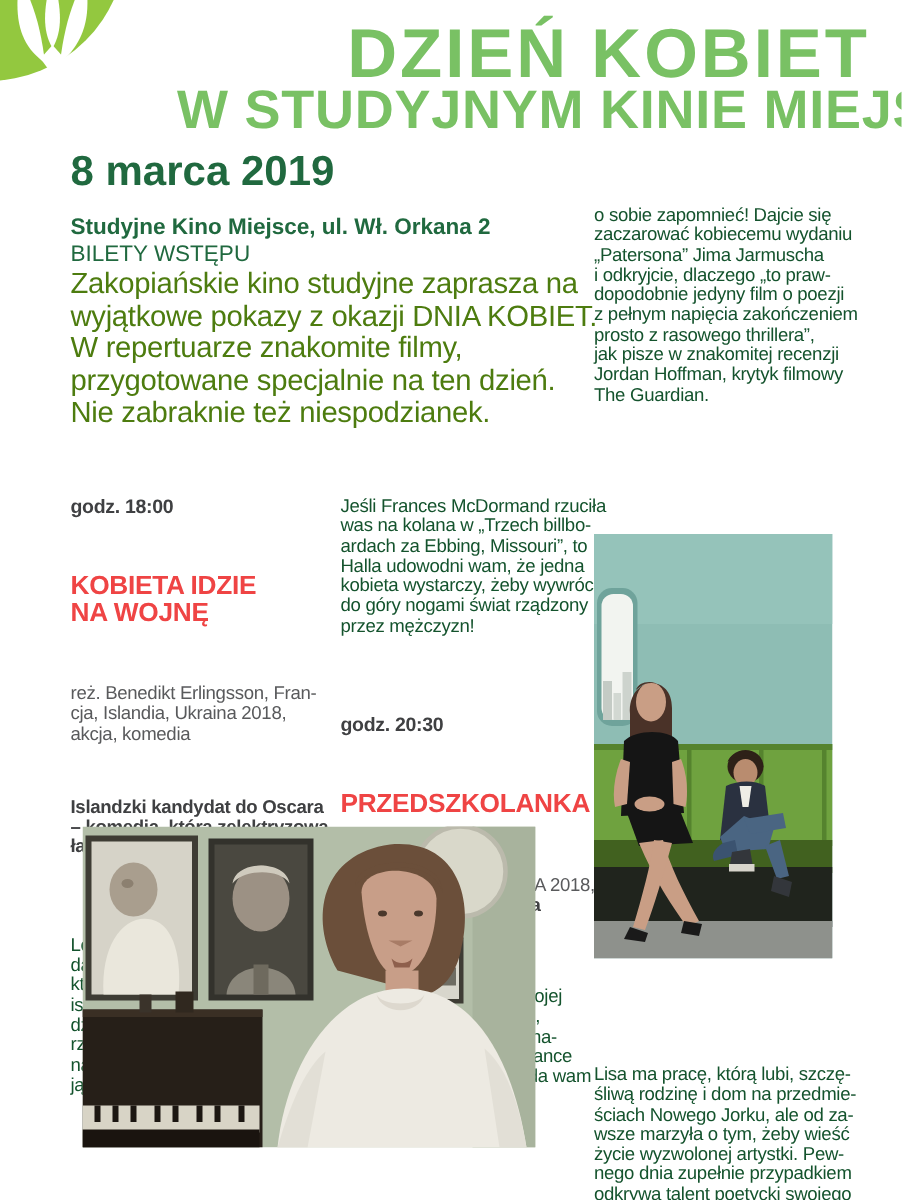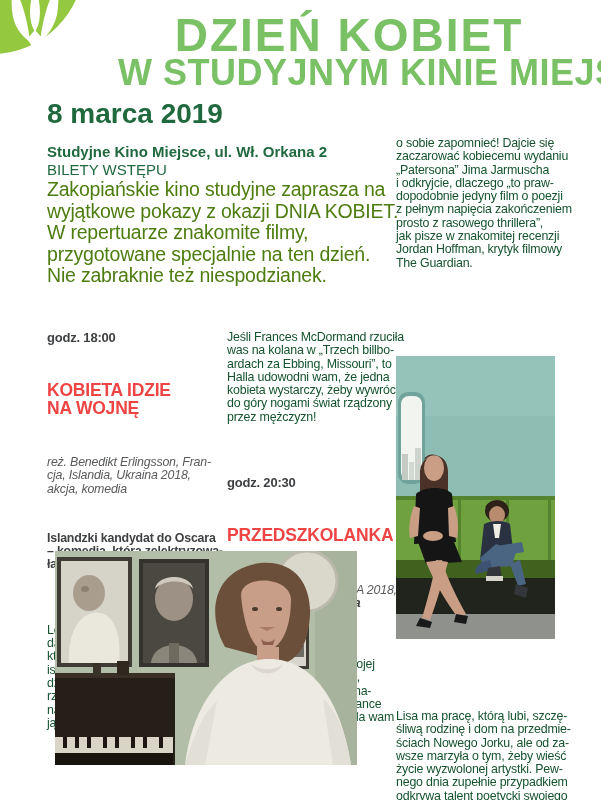--- a/index.html
+++ b/index.html
@@ -15,21 +15,21 @@
   
   .logo-circle{
     position:absolute;left:-100px;top:-130px;width:184px;height:184px;
     border-radius:50%;background:#93C83F;
   }
   .logo-plant{position:absolute;left:2px;top:0;}
 
   
   .header{
     position:absolute;left:118px;top:12px;width:462px;
-    text-align:center;color:#79C164;
+    text-align:right;color:#79C164;
   }
   .header .title{
     font-size:46px;font-weight:800;letter-spacing:2px;line-height:46px;
     white-space:nowrap;
   }
   .header .subtitle{
     font-size:36px;font-weight:800;letter-spacing:0.5px;line-height:28px;
     margin-top:1px;white-space:nowrap;
   }
 
@@ -46,21 +46,21 @@
   }
 
   
   .col{position:absolute;white-space:pre;}
   .col1{left:47px;top:295px;width:172px;}
   .col2{left:227px;top:295px;width:165px;}
   .col3{left:396px;top:101px;width:168px;}
 
   .time{font-size:13px;font-weight:bold;color:#3F4042;line-height:13px;letter-spacing:-0.2px;}
   .film-title{font-size:17.5px;font-weight:800;color:#ef4444;line-height:17.5px;margin:2px 0 3px 0;letter-spacing:-0.2px;}
-  .credits{font-size:12.4px;color:#595A5C;line-height:13.3px;letter-spacing:-0.2px;font-style:italic;}
+  .credits{font-size:12.4px;color:#595A5C;line-height:13.3px;letter-spacing:-0.2px;}
   .highlight{font-size:12.4px;font-weight:bold;color:#3F4042;line-height:13.3px;letter-spacing:-0.2px;}
   .body-text{font-size:12.4px;color:#14532d;line-height:13.3px;letter-spacing:-0.2px;}
   .bold-inline{font-weight:bold;color:#3F4042;}
   .mt12{margin-top:12px;}
   .mt14{margin-top:16px;}
 
   .photo{display:block;}
   .photo-subway{margin-top:14px;margin-bottom:17px;}
   .photo-piano{position:absolute;left:55px;top:551px;}
 </style>

